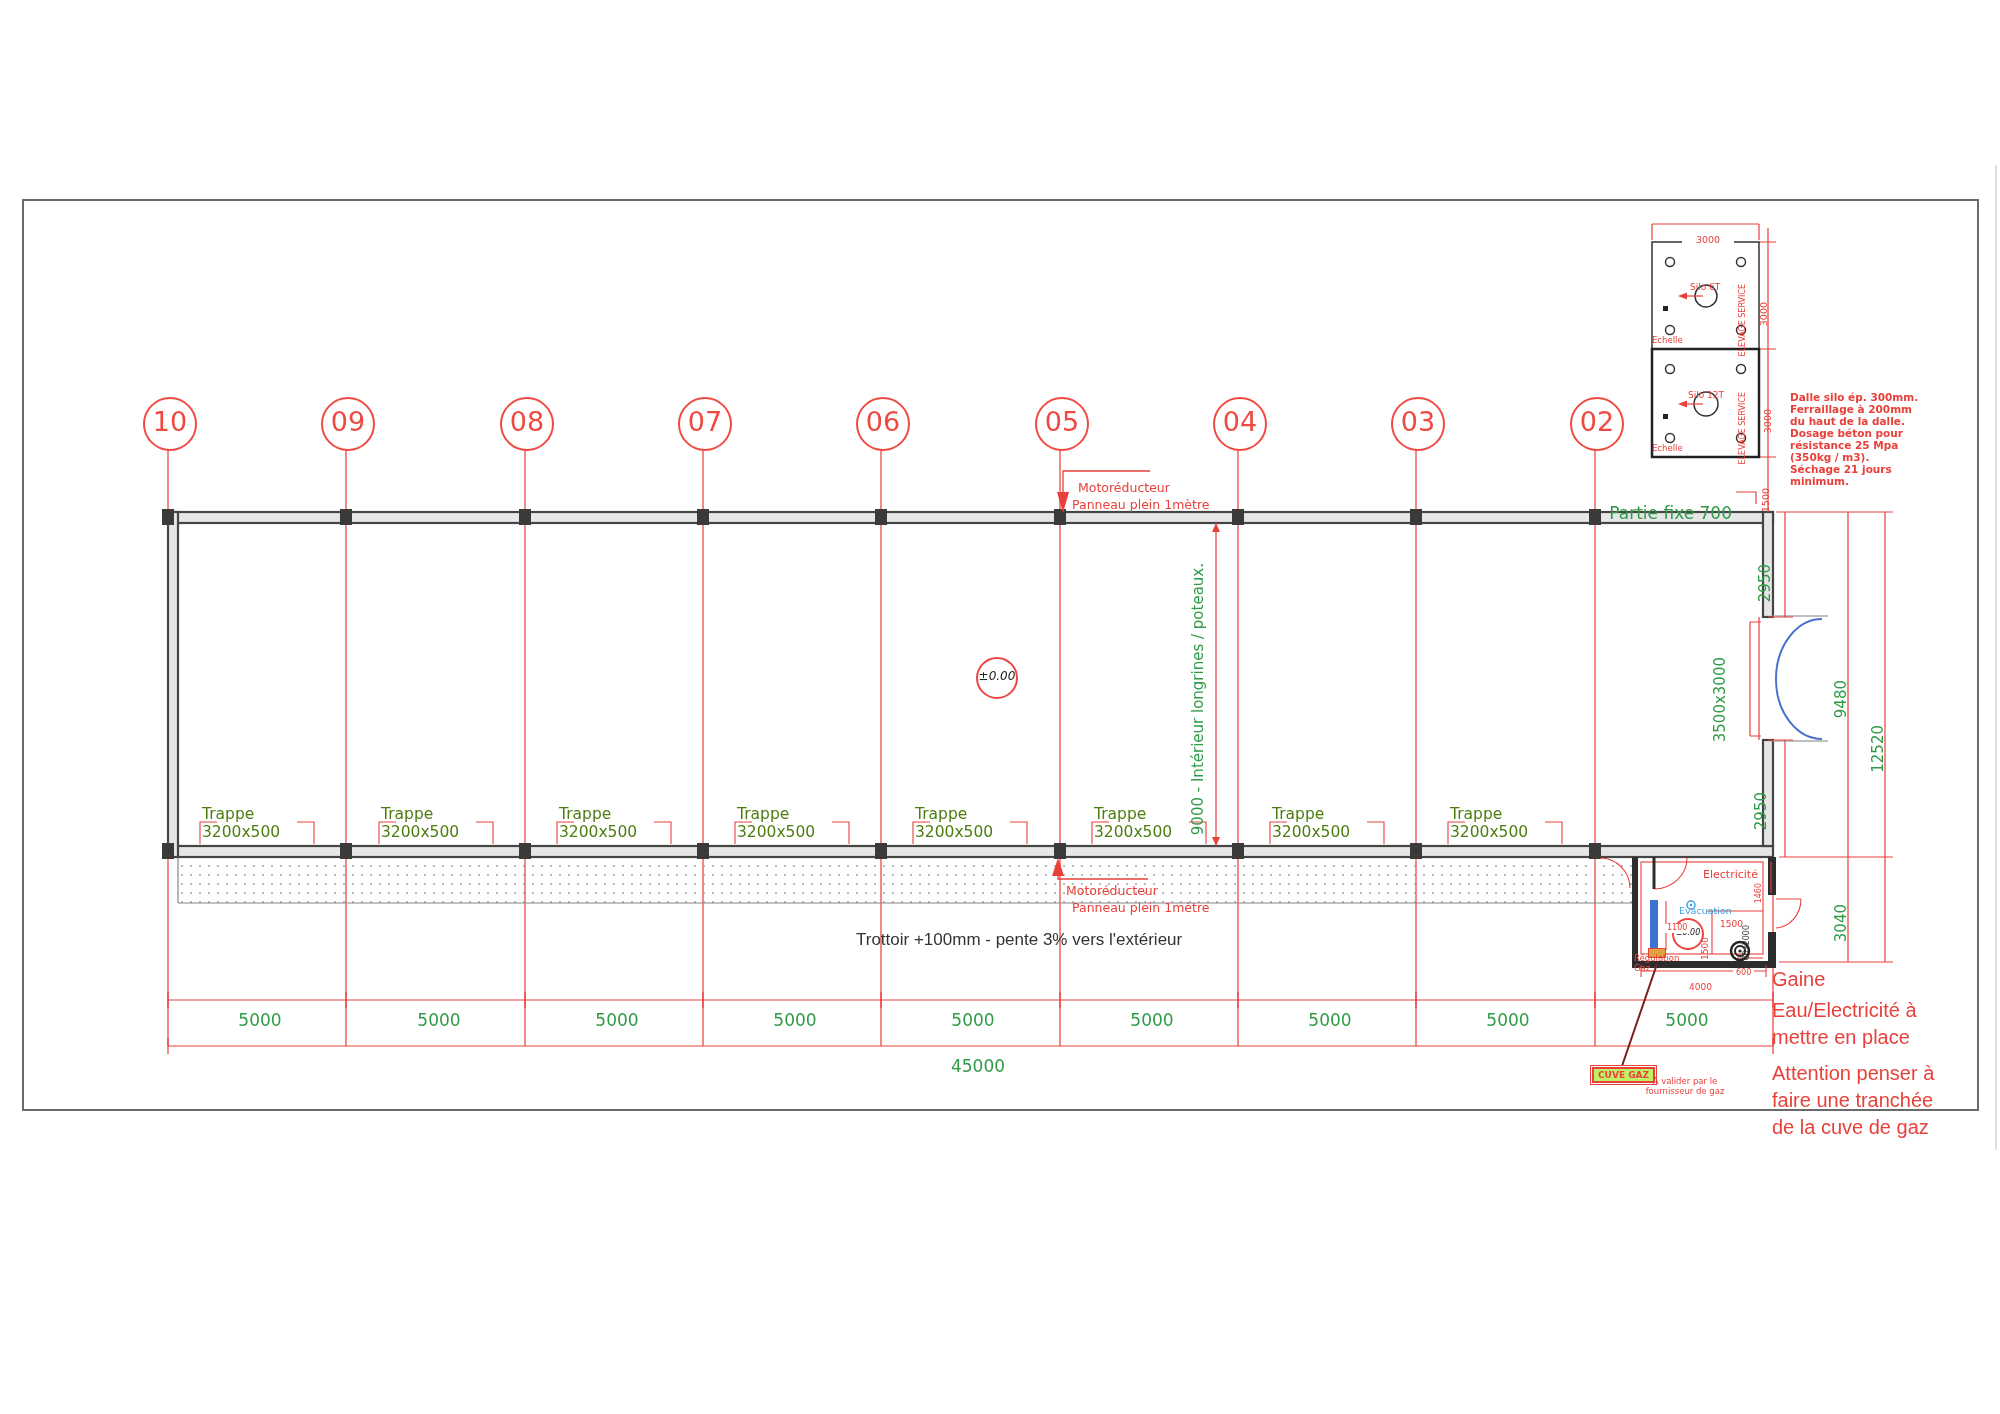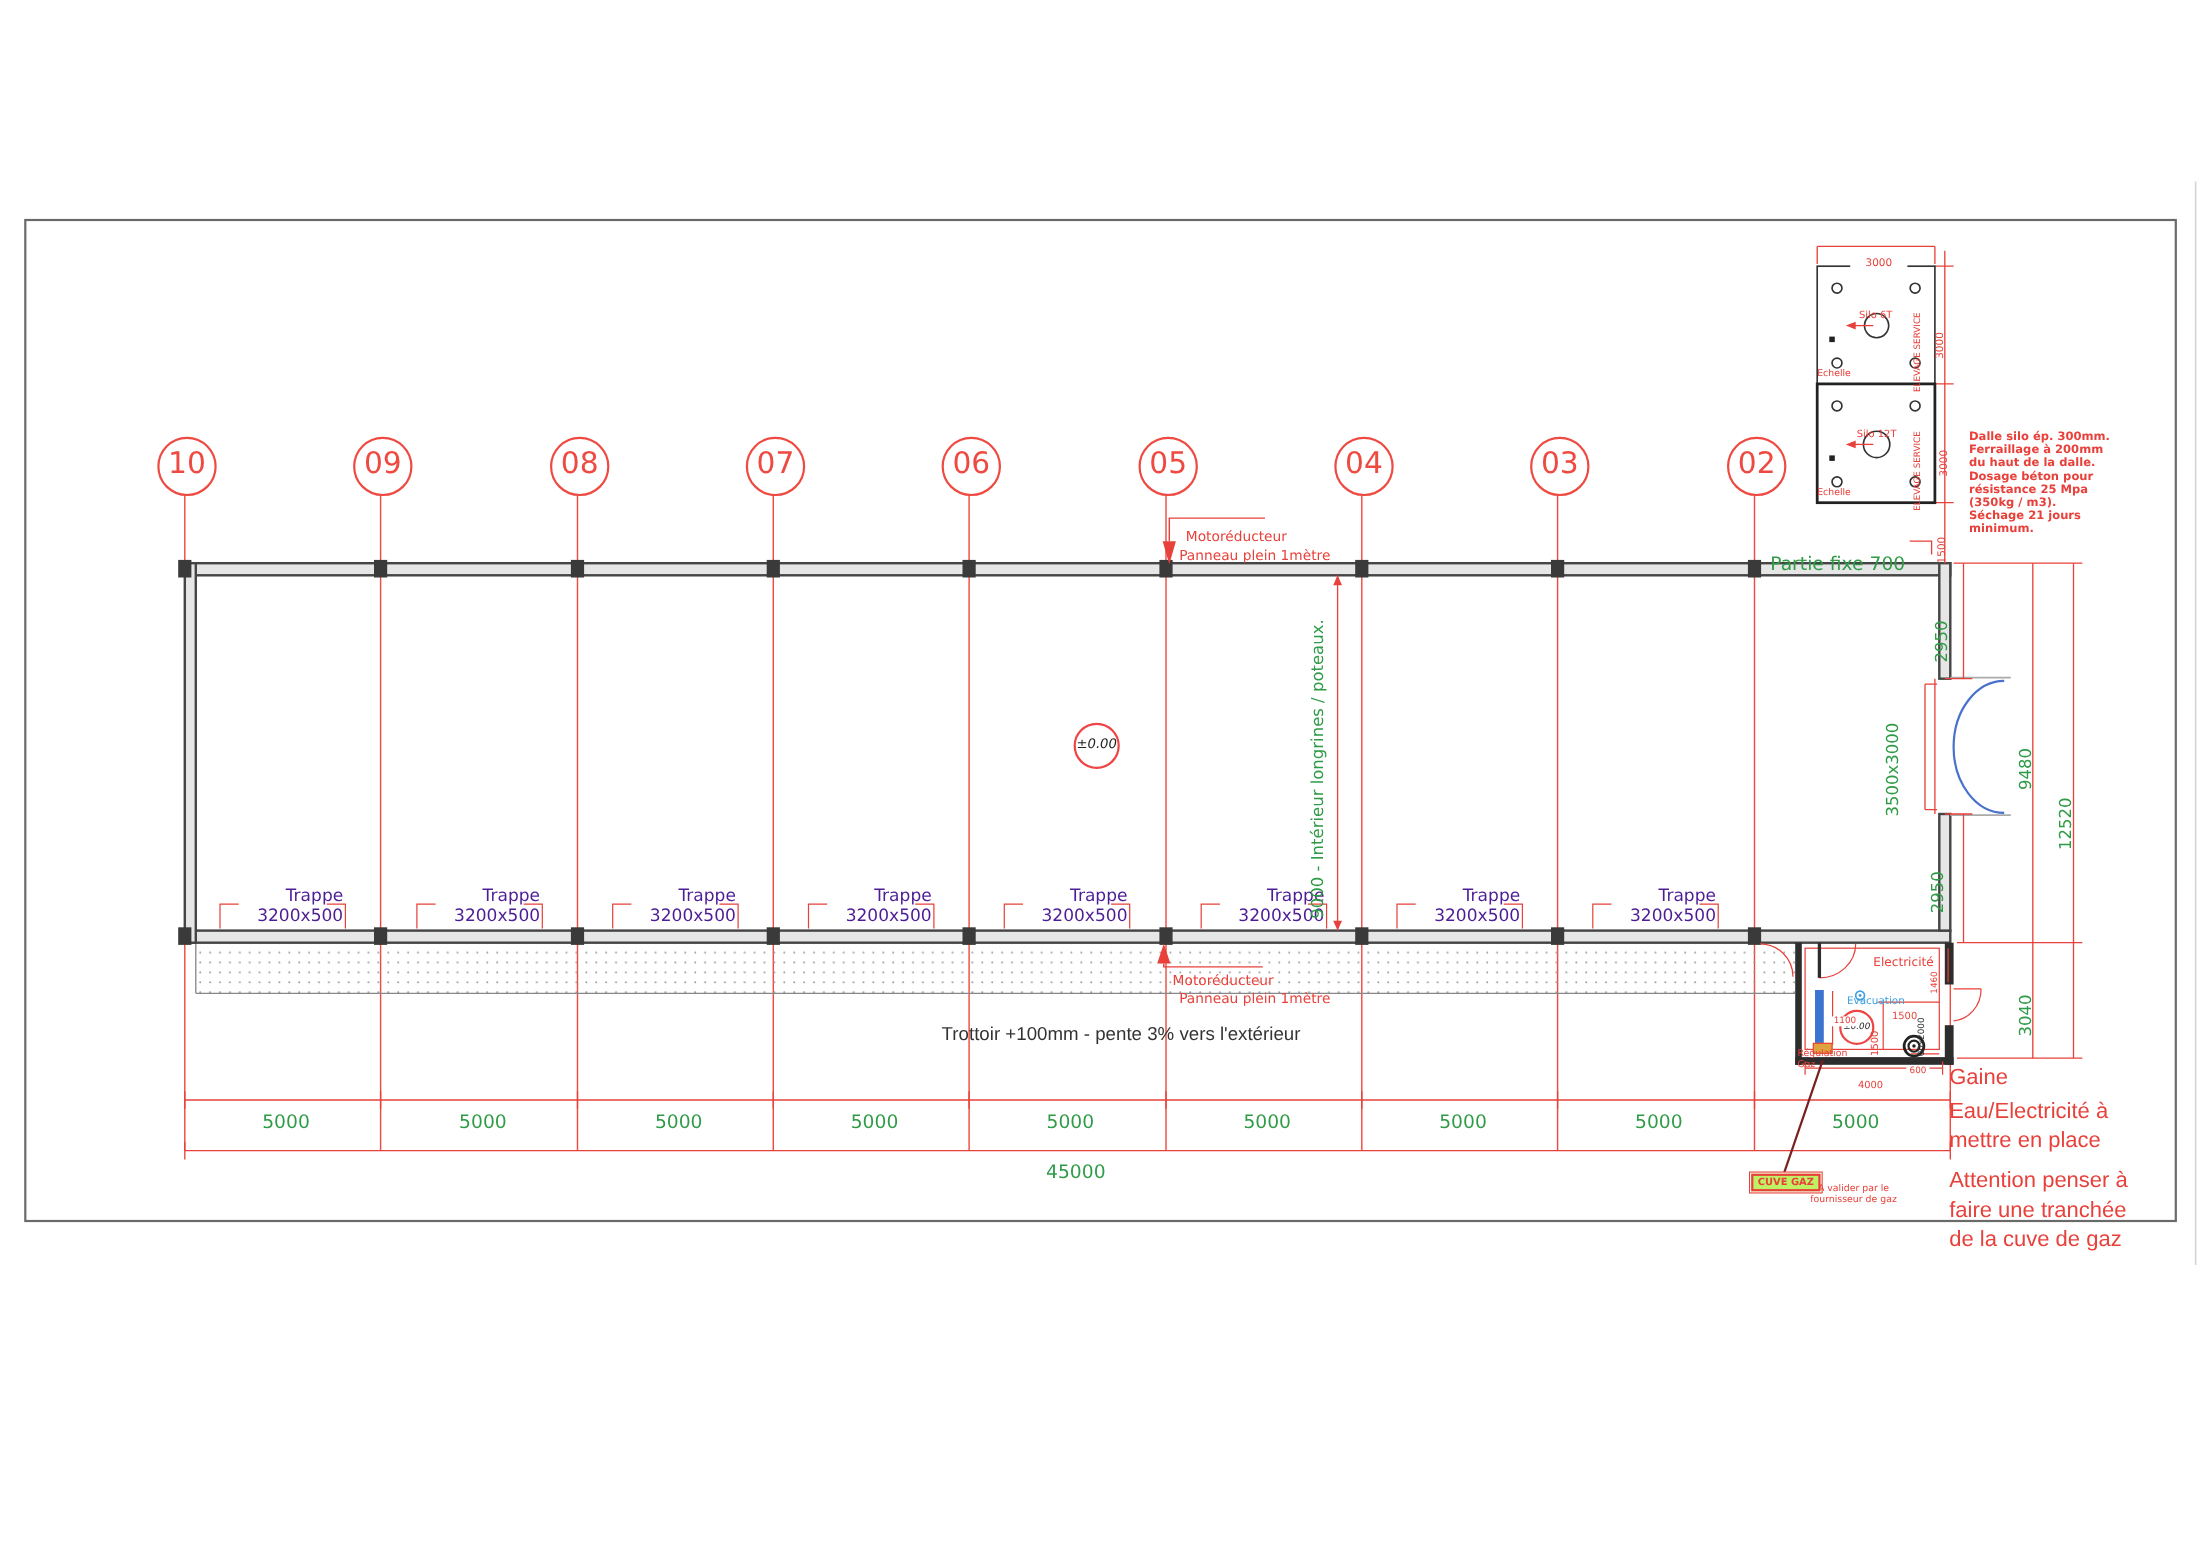--- a/index.html
+++ b/index.html
@@ -12,21 +12,21 @@
   .blue{color:#3fa0e0;}
   .blk{color:#333;}
   .arial{font-family:"Liberation Sans",sans-serif;}
   .wbg{background:#fff;padding:0 3px;}
   .ctr{text-align:center;}
   .vtext{writing-mode:vertical-rl;transform:rotate(180deg);}
   .bubble{position:absolute;width:50px;height:50px;border:2.5px solid #ef4a42;border-radius:50%;
           color:#ef4a42;font-size:27px;text-align:center;line-height:46px;background:#fff;}
   .level{position:absolute;border:2px solid #ef4444;border-radius:50%;background:#fff;
          color:#222;font-style:italic;text-align:center;}
-  .trappe{position:absolute;width:110px;text-align:right;font-size:15.5px;color:#4c1d95;}
+  .trappe{position:absolute;width:110px;text-align:left;font-size:15.5px;color:#4d7c0f;}
   .cuvebox{position:absolute;border:2px solid #e8403a;color:#e8403a;font-size:9px;font-weight:bold;
            padding:1px 4px;background:#bef264;box-shadow:0 0 0 1px #fff,0 0 0 2px #e8403a;}
   .stripe{position:absolute;background:#3c74cf;}
   .orange{position:absolute;background:#e0a23f;border:1px solid #e8403a;}
 </style>
 </head>
 <body>
 
 <div id="canvas">
 

